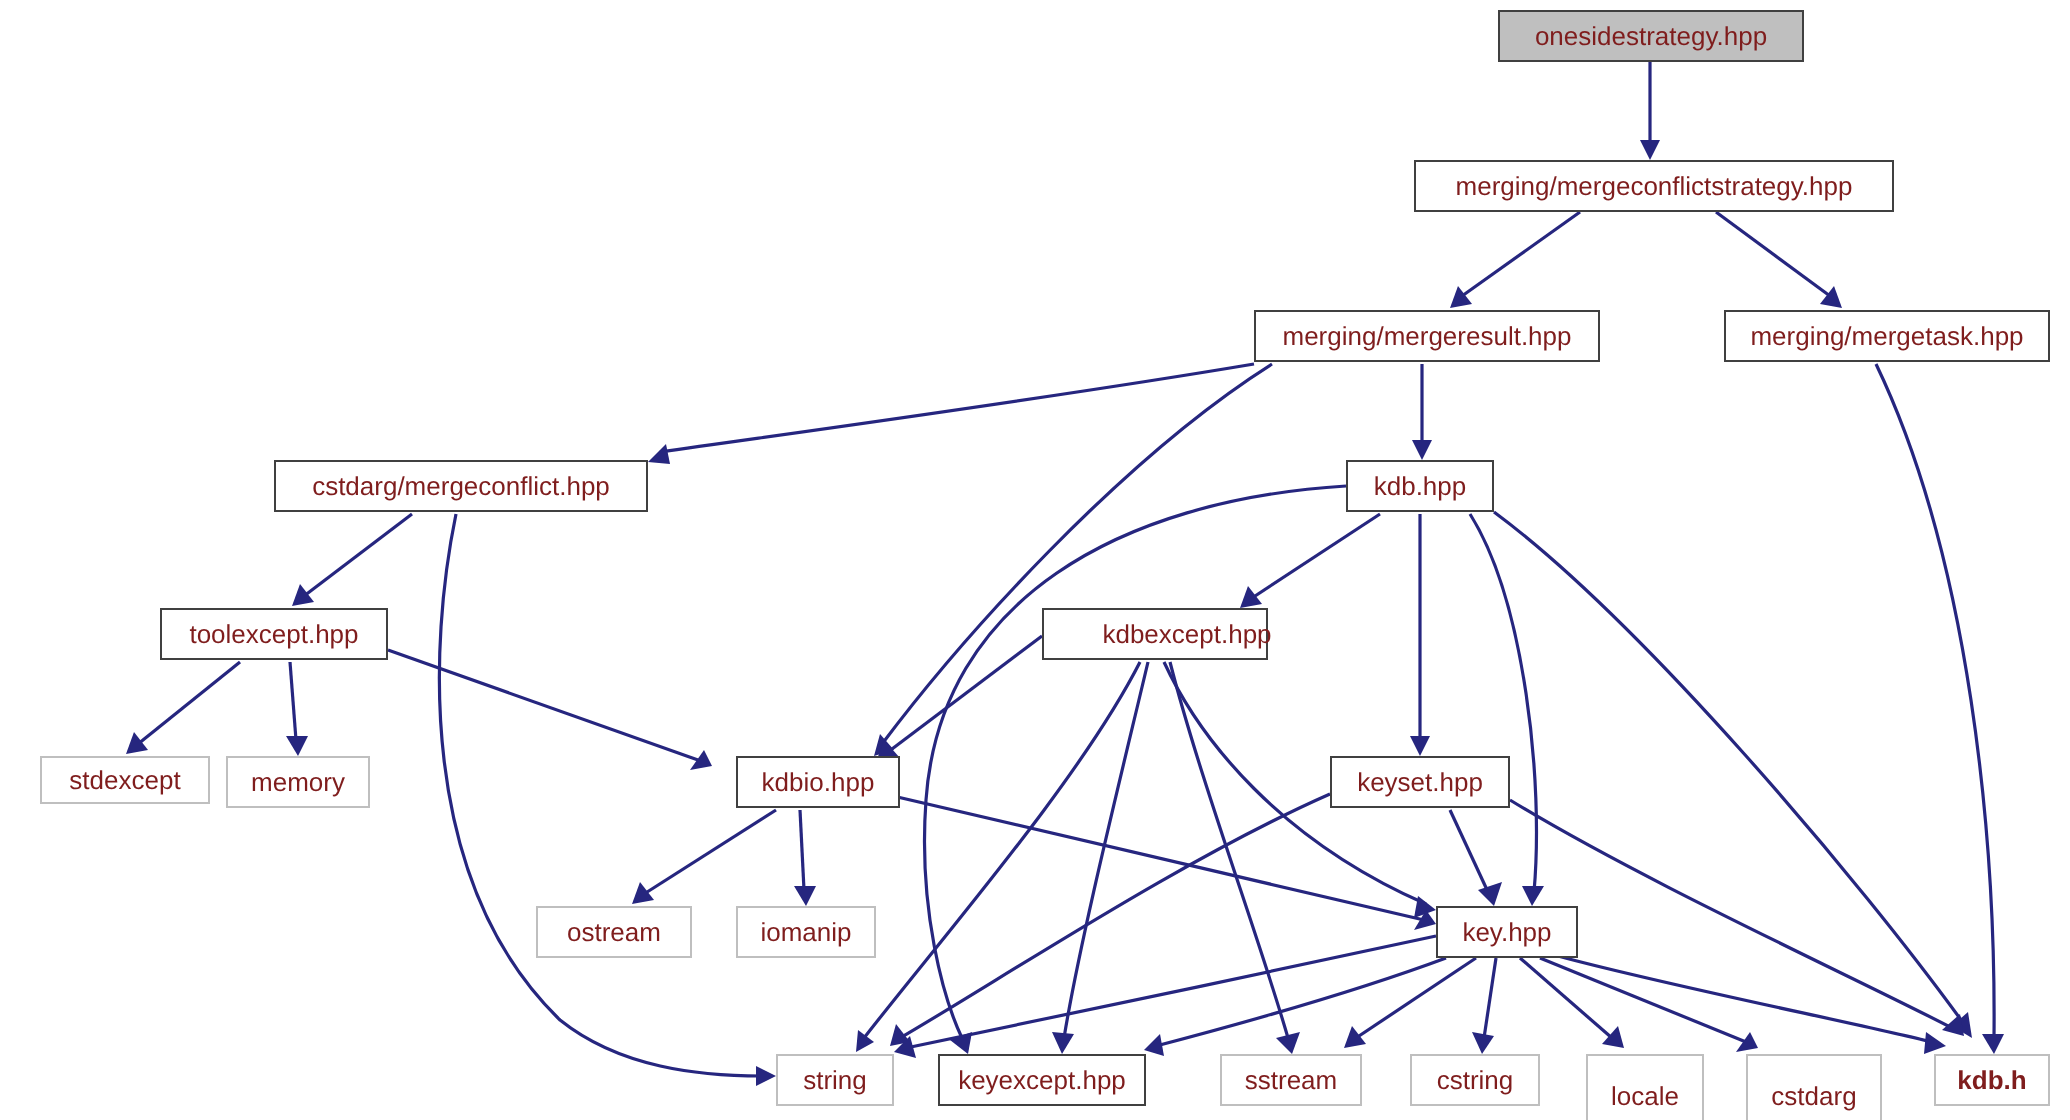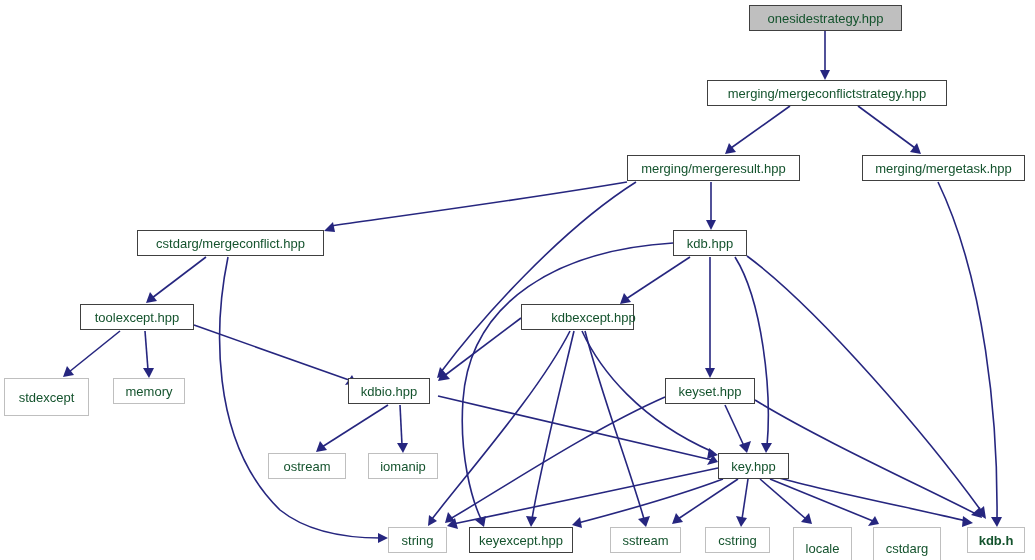--- a/index.html
+++ b/index.html
@@ -34,21 +34,21 @@
     stroke: none;
   }
   .node-box {
     position: absolute;
     box-sizing: border-box;
     display: flex;
     align-items: center;
     justify-content: center;
     background: #ffffff;
     font-size: 13px;
-    color: #14532d;
+    color: #7f1d1d;
     white-space: nowrap;
     line-height: 1;
     letter-spacing: 0px;
   }
   .node-project {
     border: 1.5px solid #404040;
   }
   .node-system {
     border: 1px solid #bfbfbf;
   }
@@ -225,27 +225,27 @@
       </div>
       <div class="node-box node-project" style="left: 673px; top: 230px; width: 74px; height: 26px;">
         <span class="node-label">kdb.hpp</span>
       </div>
       <div class="node-box node-project" style="left: 80px; top: 304px; width: 114px; height: 26px;">
         <span class="node-label">toolexcept.hpp</span>
       </div>
       <div class="node-box node-project" style="left: 521px; top: 304px; width: 113px; height: 26px; padding-left: 32px;">
         <span class="node-label">kdbexcept.hpp</span>
       </div>
-      <div class="node-box node-system" style="left: 4px; top: 378px; width: 85px; height: 38px;">
+      <div class="node-box node-system" style="left: 20px; top: 378px; width: 85px; height: 24px;">
         <span class="node-label">stdexcept</span>
       </div>
       <div class="node-box node-system" style="left: 113px; top: 378px; width: 72px; height: 26px;">
         <span class="node-label">memory</span>
       </div>
-      <div class="node-box node-project" style="left: 348px; top: 378px; width: 82px; height: 26px;">
+      <div class="node-box node-project" style="left: 368px; top: 378px; width: 82px; height: 26px;">
         <span class="node-label">kdbio.hpp</span>
       </div>
       <div class="node-box node-project" style="left: 665px; top: 378px; width: 90px; height: 26px;">
         <span class="node-label">keyset.hpp</span>
       </div>
       <div class="node-box node-system" style="left: 268px; top: 453px; width: 78px; height: 26px;">
         <span class="node-label">ostream</span>
       </div>
       <div class="node-box node-system" style="left: 368px; top: 453px; width: 70px; height: 26px;">
         <span class="node-label">iomanip</span>

